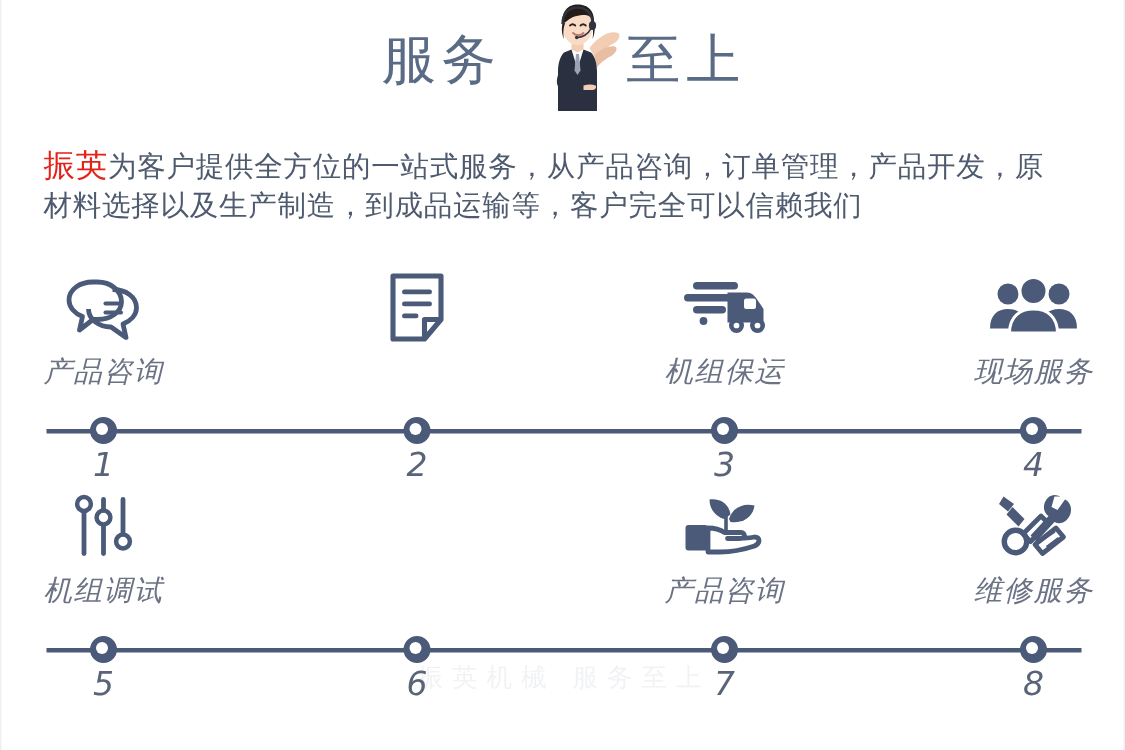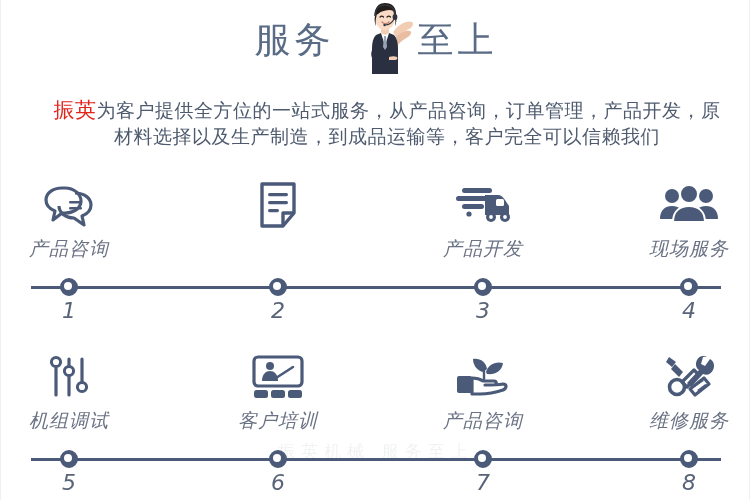--- a/index.html
+++ b/index.html
@@ -60,45 +60,44 @@
     left: 352px;
     top: 2px;
     width: 64px;
     height: 72px;
   }
 
   
   .intro {
     position: absolute;
     top: 78px;
-    left: 46px;
+    left: 28px;
     width: 680px;
     font-family: "DejaVu Serif", "Liberation Serif", serif;
     font-size: 19px;
     line-height: 26px;
     color: #4e5a6e;
     letter-spacing: 0.5px;
-    text-align: center;
   }
   .brand {
     color: #e2231a;
     font-size: 21px;
     font-weight: 400;
   }
 
   
   .row {
     position: absolute;
     left: 0;
     width: 750px;
     height: 150px;
     font-style: italic;
   }
   .row-1 { top: 178px; }
-  .row-2 { top: 350px; }
+  .row-2 { top: 324px; }
 
   .cell {
     position: absolute;
     top: 0;
     width: 160px;
     text-align: center;
   }
   .cell-0 { left: -12px; }
   .cell-1 { left: 197px; }
   .cell-2 { left: 402px; }
@@ -269,21 +268,21 @@
           <rect x="10" y="21" width="22" height="5" rx="2.5" fill="#4a5a78"></rect>
           <path d="M33 12 L46 12 C49 12 51 14 53 17 L57 23 L57 32 L33 32 Z" fill="#4a5a78"></path>
           <rect x="44" y="16" width="8" height="7" rx="1.5" fill="#ffffff"></rect>
           <circle cx="39" cy="34" r="5" fill="#4a5a78"></circle>
           <circle cx="39" cy="34" r="1.9" fill="#ffffff"></circle>
           <circle cx="53" cy="34" r="5" fill="#4a5a78"></circle>
           <circle cx="53" cy="34" r="1.9" fill="#ffffff"></circle>
           <circle cx="17" cy="31" r="2.6" fill="#4a5a78"></circle>
         </svg>
       </div>
-      <div class="cell-label">产品开发</div>
+      <div class="cell-label">机组保运</div>
     </div>
 
     <div class="cell cell-3">
       <div class="icon-wrap">
         <svg width="60" height="44" viewBox="0 0 60 44">
           <circle cx="13" cy="13" r="7" fill="#4a5a78"></circle>
           <path d="M1 36 C1 27 6 23 13 23 C20 23 25 27 25 36 Z" fill="#4a5a78"></path>
           <circle cx="47" cy="13" r="7" fill="#4a5a78"></circle>
           <path d="M35 36 C35 27 40 23 47 23 C54 23 59 27 59 36 Z" fill="#4a5a78"></path>
           <circle cx="30" cy="11" r="9" fill="#4a5a78"></circle>
@@ -316,34 +315,20 @@
           <circle cx="24" cy="18" r="4.6" fill="none" stroke="#4a5a78" stroke-width="3"></circle>
           <line x1="24" y1="6" x2="24" y2="13" stroke="#4a5a78" stroke-width="3.2" stroke-linecap="round"></line>
           <line x1="24" y1="24" x2="24" y2="42" stroke="#4a5a78" stroke-width="3.2" stroke-linecap="round"></line>
           <circle cx="37" cy="34" r="4.6" fill="none" stroke="#4a5a78" stroke-width="3"></circle>
           <line x1="37" y1="6" x2="37" y2="29" stroke="#4a5a78" stroke-width="3.2" stroke-linecap="round"></line>
         </svg>
       </div>
       <div class="cell-label">机组调试</div>
     </div>
 
-    <div class="cell cell-1">
-      <div class="icon-wrap">
-        <svg width="58" height="46" viewBox="0 0 58 46">
-          <rect x="5" y="3" width="48" height="29" rx="4" fill="none" stroke="#4a5a78" stroke-width="3.2"></rect>
-          <circle cx="21" cy="12" r="4" fill="#4a5a78"></circle>
-          <path d="M13 27 C13 20 17 17 21 17 C25 17 29 20 29 27 Z" fill="#4a5a78"></path>
-          <line x1="27" y1="24" x2="44" y2="13" stroke="#4a5a78" stroke-width="2.6" stroke-linecap="round"></line>
-          <rect x="5" y="36" width="14" height="8" rx="2.5" fill="#4a5a78"></rect>
-          <rect x="22" y="36" width="14" height="8" rx="2.5" fill="#4a5a78"></rect>
-          <rect x="39" y="36" width="14" height="8" rx="2.5" fill="#4a5a78"></rect>
-        </svg>
-      </div>
-      <div class="cell-label">客户培训</div>
-    </div>
 
     <div class="cell cell-2">
       <div class="icon-wrap">
         <svg width="58" height="46" viewBox="0 0 58 46">
           <path d="M29 18 C24 17 19 12 19 5 C26 4 32 8 33 15 Z" fill="#4a5a78"></path>
           <path d="M32 18 C34 11 41 7 49 9 C48 17 41 21 33 20 Z" fill="#4a5a78"></path>
           <line x1="30" y1="16" x2="30" y2="26" stroke="#4a5a78" stroke-width="2.4" stroke-linecap="round"></line>
           <rect x="3" y="22" width="15" height="17" rx="2" fill="#4a5a78"></rect>
           <path d="M18 24 C22 24 26 25 29 27 L40 27 C43 27 43 31 40 31 L31 31 C35 31 44 31 49 30 C53 30 53 34 49 36 C43 38 33 40 26 40 L18 40 Z" fill="none" stroke="#4a5a78" stroke-width="3.2" stroke-linejoin="round"></path>
         </svg>

